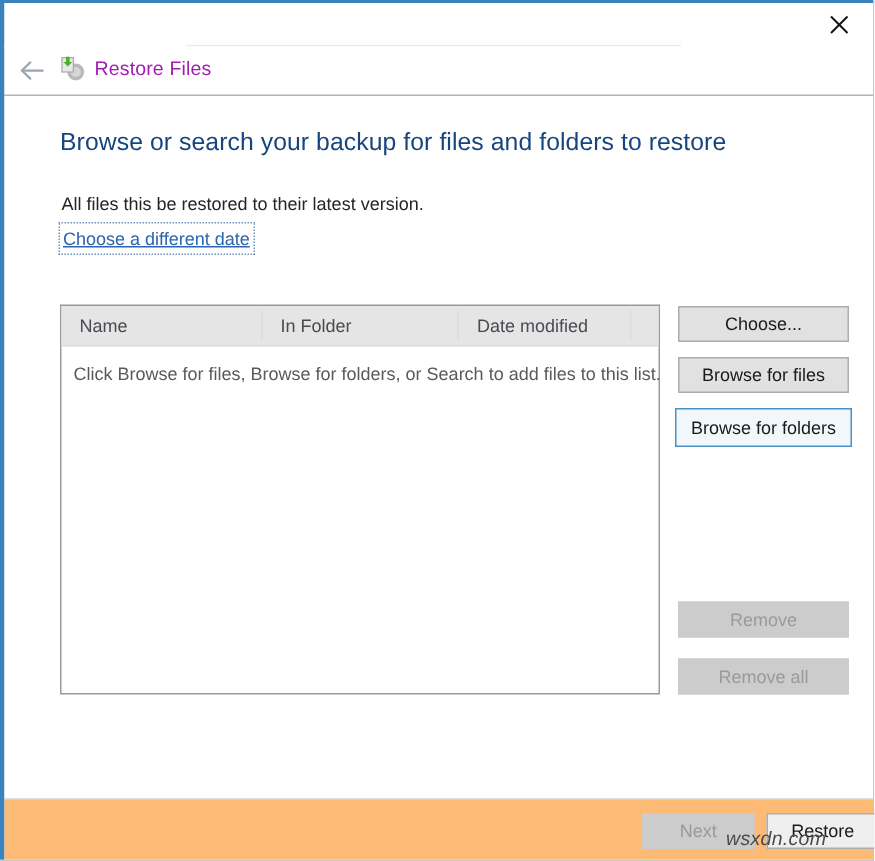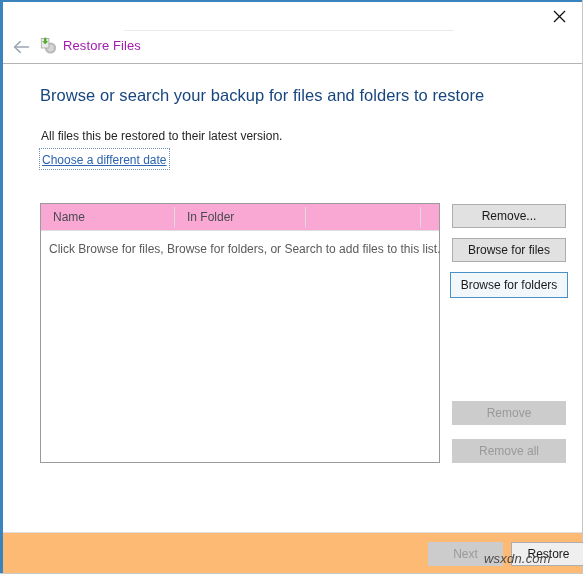--- a/index.html
+++ b/index.html
@@ -160,21 +160,21 @@
     left: 37px; top: 139px;
     width: 400px; height: 260px;
     border: 1px solid #9a9a9a;
     background: #ffffff;
     box-sizing: border-box;
   }
   .list-header {
     position: relative;
     height: 26px;
     border-bottom: 1px solid #dcdcdc;
-    background: #f9a8d4;
+    background: #e5e5e5;
   }
   .col {
     position: absolute;
     top: 0;
     height: 26px;
     display: flex;
     align-items: center;
     font-size: 12px;
     color: #4a4a52;
     box-sizing: border-box;
@@ -326,32 +326,35 @@
         <div class="col" style="left:0px; width:133px;">
           <span class="col-label">Name</span>
         </div>
         <div class="col-sep" style="left:133px;"></div>
 
         <div class="col" style="left:134px; width:130px;">
           <span class="col-label">In Folder</span>
         </div>
         <div class="col-sep" style="left:264px;"></div>
 
+        <div class="col" style="left:265px; width:114px;">
+          <span class="col-label">Date modified</span>
+        </div>
         <div class="col-sep" style="left:379px;"></div>
 
         <div class="col" style="left:380px; width:18px;">
           <span class="col-label"></span>
         </div>
       </div>
 
       <div class="list-empty">Click Browse for files, Browse for folders, or Search to add files to this list.</div>
     </div>
 
     <div class="btn btn-normal btn-search">
-      <span>Remove...</span>
+      <span>Choose...</span>
     </div>
 
     <div class="btn btn-normal btn-browsefiles">
       <span>Browse for files</span>
     </div>
 
     <div class="btn btn-focus btn-browsefolders">
       <span>Browse for folders</span>
     </div>
 

